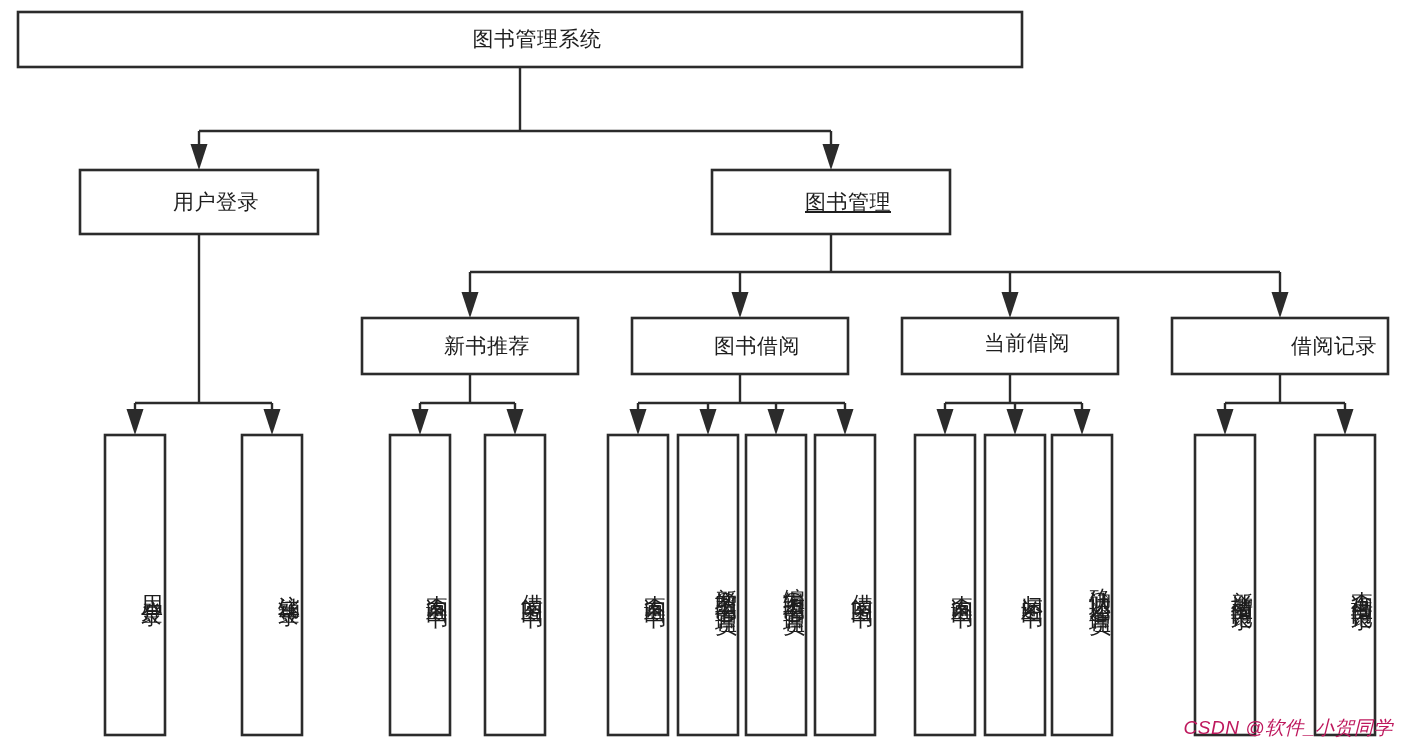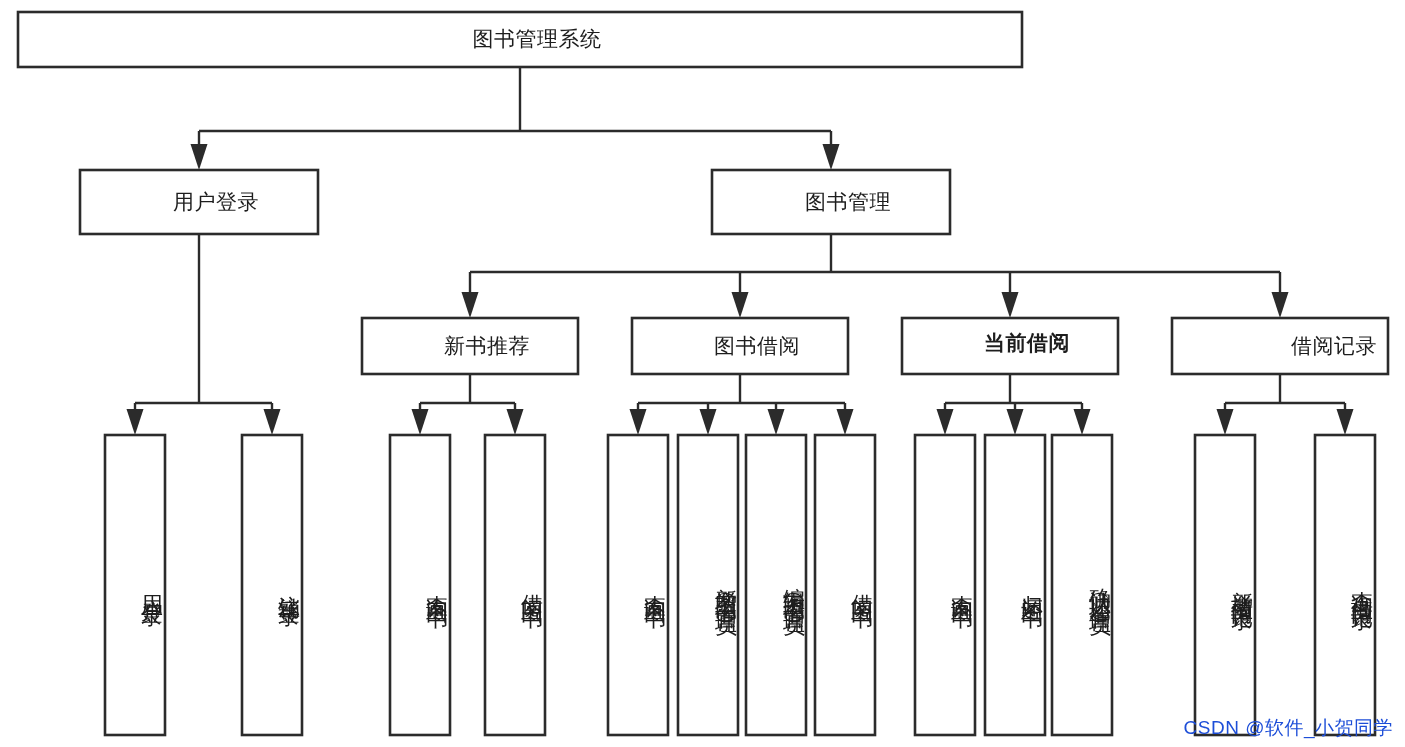--- a/index.html
+++ b/index.html
@@ -67,23 +67,24 @@
     align-items: flex-start;
     padding-top: 6px;
     box-sizing: border-box;
   }
   .watermark {
     position: absolute;
     right: 12px;
     bottom: 6px;
     font-family: "Liberation Sans", "DejaVu Sans", sans-serif;
     font-size: 19px;
-    color: #1d4ed8;
+    color: #be185d;
     letter-spacing: 0.5px;
     white-space: nowrap;
+    font-style: italic;
   }
 </style>
 </head>
 <body>
 
 <div id="diagram-root">
 
   <svg id="tree-svg" viewBox="0 0 1405 747">
     <defs>
       <marker id="arrow" viewBox="0 0 12 14" refX="6" refY="13" markerWidth="12" markerHeight="14" orient="auto-start-reverse">
@@ -163,24 +164,24 @@
         <rect x="985" y="435" width="60" height="300" class="node-box"></rect>
         <rect x="1052" y="435" width="60" height="300" class="node-box"></rect>
         <rect x="1195" y="435" width="60" height="300" class="node-box"></rect>
         <rect x="1315" y="435" width="60" height="300" class="node-box"></rect>
       </g>
   </svg>
 
   <div id="labels-layer">
       <div class="node-label" style="left: 18px; top: 12px; width: 1004px; height: 55px;">图书管理系统</div>
       <div class="node-label" style="left: 80px; top: 170px; width: 238px; height: 64px;">用户登录</div>
-      <div class="node-label" style="left: 712px; top: 170px; width: 238px; height: 64px;">图书管理</div>
+      <div class="node-label" style="left: 712px; top: 170px; width: 238px; height: 64px; text-decoration: underline;">图书管理</div>
       <div class="node-label" style="left: 362px; top: 318px; width: 216px; height: 56px; border-radius: 26px;">新书推荐</div>
       <div class="node-label" style="left: 632px; top: 318px; width: 216px; height: 56px; border-radius: 24px;">图书借阅</div>
-      <div class="node-label" style="left: 902px; top: 318px; width: 216px; height: 50px; font-weight: bold;">当前借阅</div>
+      <div class="node-label" style="left: 902px; top: 318px; width: 216px; height: 50px;">当前借阅</div>
       <div class="node-label" style="left: 1172px; top: 318px; width: 236px; height: 56px; margin-left: 27px;">借阅记录</div>
       <div class="node-label vertical" style="left: 105px; top: 435px; width: 60px; height: 300px;">用户登录</div>
       <div class="node-label vertical" style="left: 242px; top: 435px; width: 60px; height: 300px;">注销登录</div>
       <div class="node-label vertical" style="left: 390px; top: 435px; width: 60px; height: 300px;">查询图书</div>
       <div class="node-label vertical" style="left: 485px; top: 435px; width: 60px; height: 300px;">借阅图书</div>
       <div class="node-label vertical" style="left: 608px; top: 435px; width: 60px; height: 300px;">查询图书</div>
       <div class="node-label vertical align-top" style="left: 678px; top: 435px; width: 60px; height: 300px;">新增图书（管理员）</div>
       <div class="node-label vertical align-top" style="left: 746px; top: 435px; width: 60px; height: 300px;">编辑图书（管理员）</div>
       <div class="node-label vertical" style="left: 815px; top: 435px; width: 60px; height: 300px;">借阅图书</div>
       <div class="node-label vertical" style="left: 915px; top: 435px; width: 60px; height: 300px;">查询图书</div>

